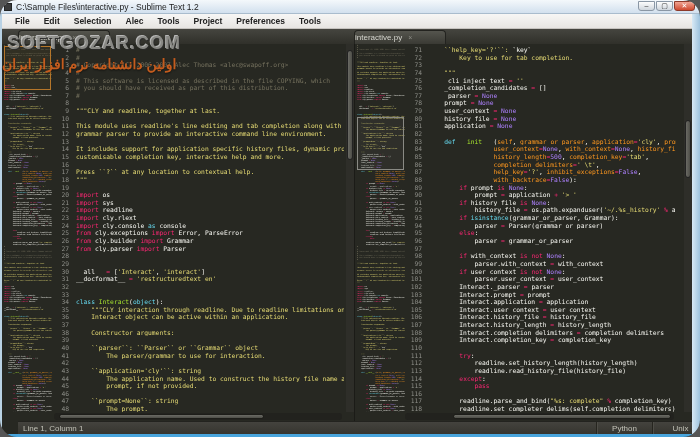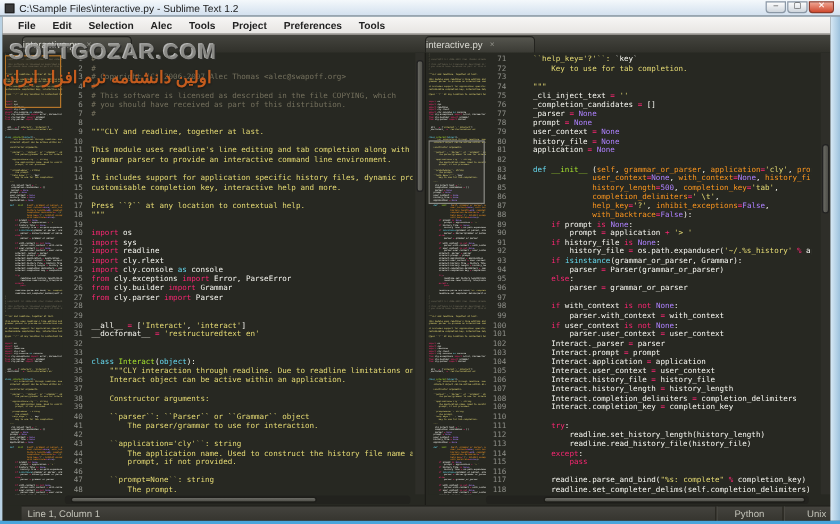--- a/index.html
+++ b/index.html
@@ -1,17 +1,17 @@
 <!DOCTYPE html>
 <html><head>
 <meta charset="utf-8">
 <style>
   html,body{margin:0;padding:0;background:#555;}
   .win{position:relative;width:700px;height:437px;font-family:"Liberation Sans",sans-serif;
-       background:#272822;overflow:hidden;box-sizing:border-box;}
+       background:#272822;overflow:hidden;box-sizing:border-box;border-radius:17px;}
   .win *{box-sizing:border-box;}
 
   
   .titlebar{position:absolute;left:0;top:0;width:700px;height:14px;
     background:linear-gradient(#f4f8fb,#d2e0ee);border-bottom:1px solid #a9bccd;
     display:flex;align-items:center;padding-left:4px;}
   .app-icon{width:8px;height:8px;background:#3a3a3a;border:1px solid #222;margin-right:4px;flex:0 0 auto;}
   .title-text{font-size:8.5px;color:#1c1c1c;white-space:nowrap;}
   .winbtns{position:absolute;right:5px;top:1px;display:flex;gap:1px;}
   .wbtn{width:17px;height:10px;border:1px solid #8a97a5;border-radius:0 0 3px 3px;

